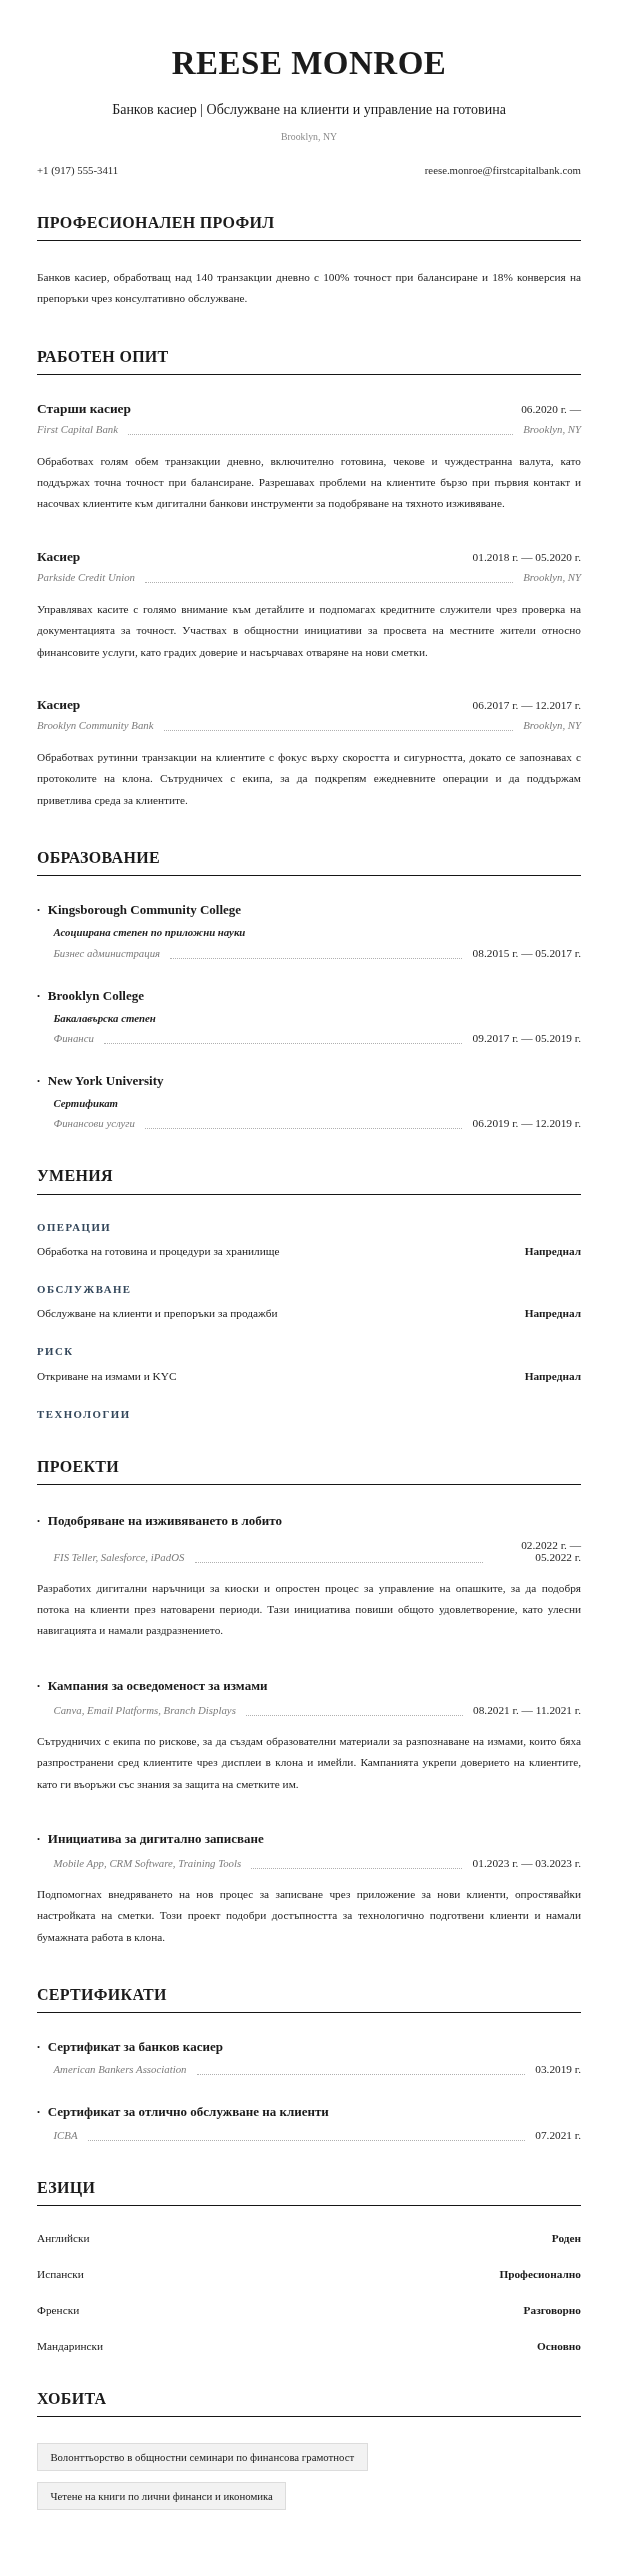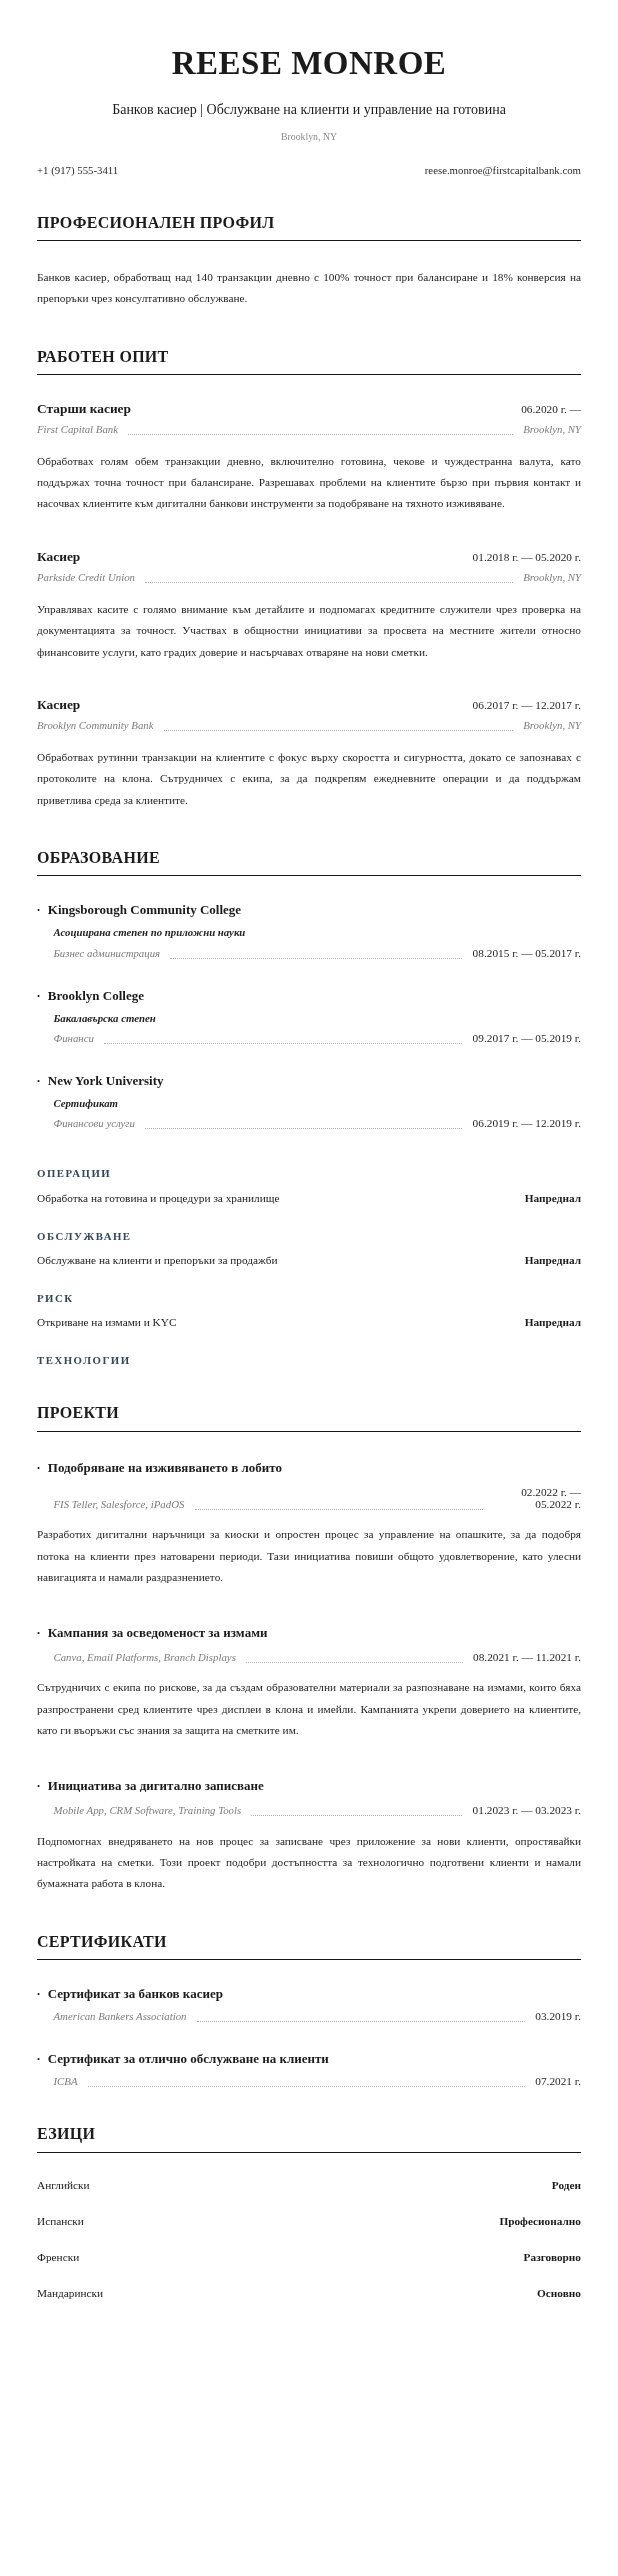--- a/index.html
+++ b/index.html
@@ -223,20 +223,21 @@
       <div class="degree-line">Сертификат</div>
       <div class="detail-row">
         <span class="muted-italic">Финансови услуги</span>
         <span class="leader"></span>
         <span class="date-text">06.2019 г. — 12.2019 г.</span>
       </div>
     </div>
   </section>
 
   <section class="section">
+    <h2 class="section-heading">УМЕНИЯ</h2>
 
     <div class="skill-group">
       <div class="skill-category">ОПЕРАЦИИ</div>
       <div class="skill-row">
         <span class="skill-name">Обработка на готовина и процедури за хранилище</span>
         <span class="skill-level">Напреднал</span>
       </div>
     </div>
 
     <div class="skill-group">
@@ -345,15 +346,21 @@
     <div class="lang-row">
       <span class="lang-name">Френски</span>
       <span class="lang-level">Разговорно</span>
     </div>
     <div class="lang-row">
       <span class="lang-name">Мандарински</span>
       <span class="lang-level">Основно</span>
     </div>
   </section>
 
+  <section class="section">
+    <h2 class="section-heading">ХОБИТА</h2>
+    <div class="hobby-chip">Волонттьорство в общностни семинари по финансова грамотност</div>
+    <div class="hobby-chip">Четене на книги по лични финанси и икономика</div>
+
+  </section>
 
 </div>
 
 
 </body></html>

